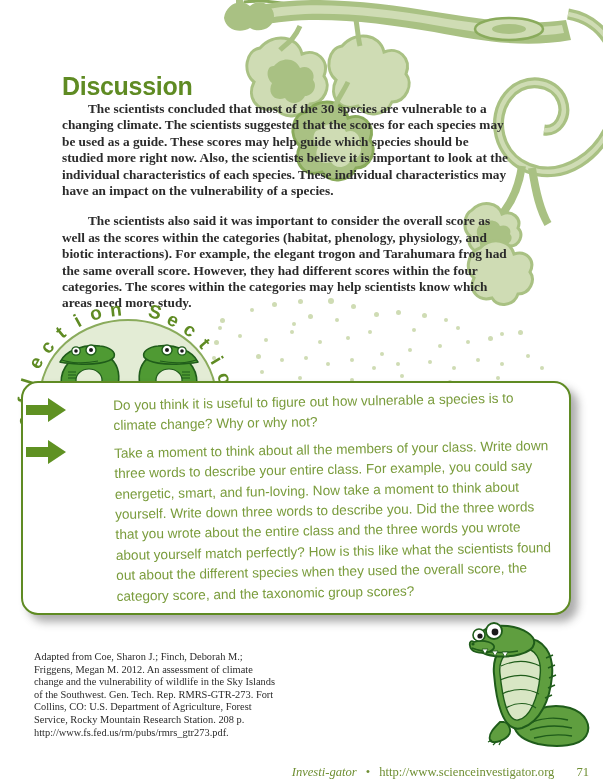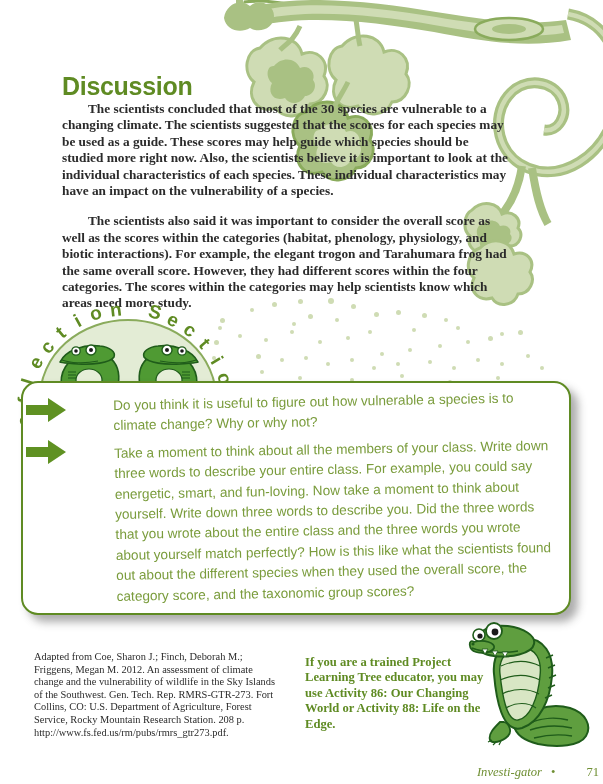--- a/index.html
+++ b/index.html
@@ -175,21 +175,21 @@
     top: 760px;
     width: 603px;
     height: 24px;
     font-family: "Liberation Serif", serif;
     font-size: 12.6px;
     color: #6f8f33;
     display: flex;
     align-items: center;
     justify-content: flex-end;
     gap: 0;
-    padding-right: 4px;
+    padding-right: 14px;
     box-sizing: border-box;
   }
   .bb-title { font-style: italic; }
   .bb-sep { margin: 0 9px; }
   .bb-url { }
   .bb-page { margin-left: 22px; }
 </style>
 </head>
 <body>
 
@@ -386,21 +386,20 @@
       </svg>
   </div>
 
   <div class="reflect-inner">
     <p class="q">Do you think it is useful to figure out how vulnerable a species is to climate change? Why or why not?</p>
     <p class="q">Take a moment to think about all the members of your class. Write down three words to describe your entire class. For example, you could say energetic, smart, and fun-loving. Now take a moment to think about yourself. Write down three words to describe you. Did the three words that you wrote about the entire class and the three words you wrote about yourself match perfectly? How is this like what the scientists found out about the different species when they used the overall score, the category score, and the taxonomic group scores?</p>
   </div>
 
   <div class="citation">Adapted from Coe, Sharon J.; Finch, Deborah M.; Friggens, Megan M. 2012. An assessment of climate change and the vulnerability of wildlife in the Sky Islands of the Southwest. Gen. Tech. Rep. RMRS-GTR-273. Fort Collins, CO: U.S. Department of Agriculture, Forest Service, Rocky Mountain Research Station. 208 p. http://www.fs.fed.us/rm/pubs/rmrs_gtr273.pdf.</div>
 
-  <div class="plt-note">If you are a trained Project Learning Tree educator, you may use Activity 86: Our Changing World or Activity 88: Life on the Edge.</div>
 
   <svg class="gator" viewBox="0 0 130 128">
 
     <path d="M48,104 C60,88 84,80 104,86 C120,91 126,104 120,114 C114,124 92,126 72,122 C60,119 50,113 48,104 Z" fill="#5f9e3f" stroke="#1f5c1a" stroke-width="2"></path>
     <g stroke="#1f5c1a" stroke-width="1.4" fill="none">
       <path d="M66,100 C76,96 90,95 102,98"></path>
       <path d="M64,108 C76,104 92,103 106,106"></path>
       <path d="M68,116 C80,113 94,112 106,114"></path>
     </g>
 
@@ -438,16 +437,17 @@
 
     <path d="M34,100 C28,106 22,112 24,118 C26,122 36,120 42,114 C46,110 44,102 38,100 Z" fill="#5f9e3f" stroke="#1f5c1a" stroke-width="1.8"></path>
     <g stroke="#1f5c1a" stroke-width="1.2" fill="none">
       <path d="M26,118 l-4,2 M30,120 l-3,3 M35,119 l-2,4"></path>
     </g>
   </svg>
 
   <div class="bottom-bar">
     <span class="bb-title">Investi-gator</span>
     <span class="bb-sep">•</span>
+    <span class="bb-url">http://www.scienceinvestigator.org</span>
     <span class="bb-page">71</span>
   </div>
 
 </div>
 
 </body></html>

